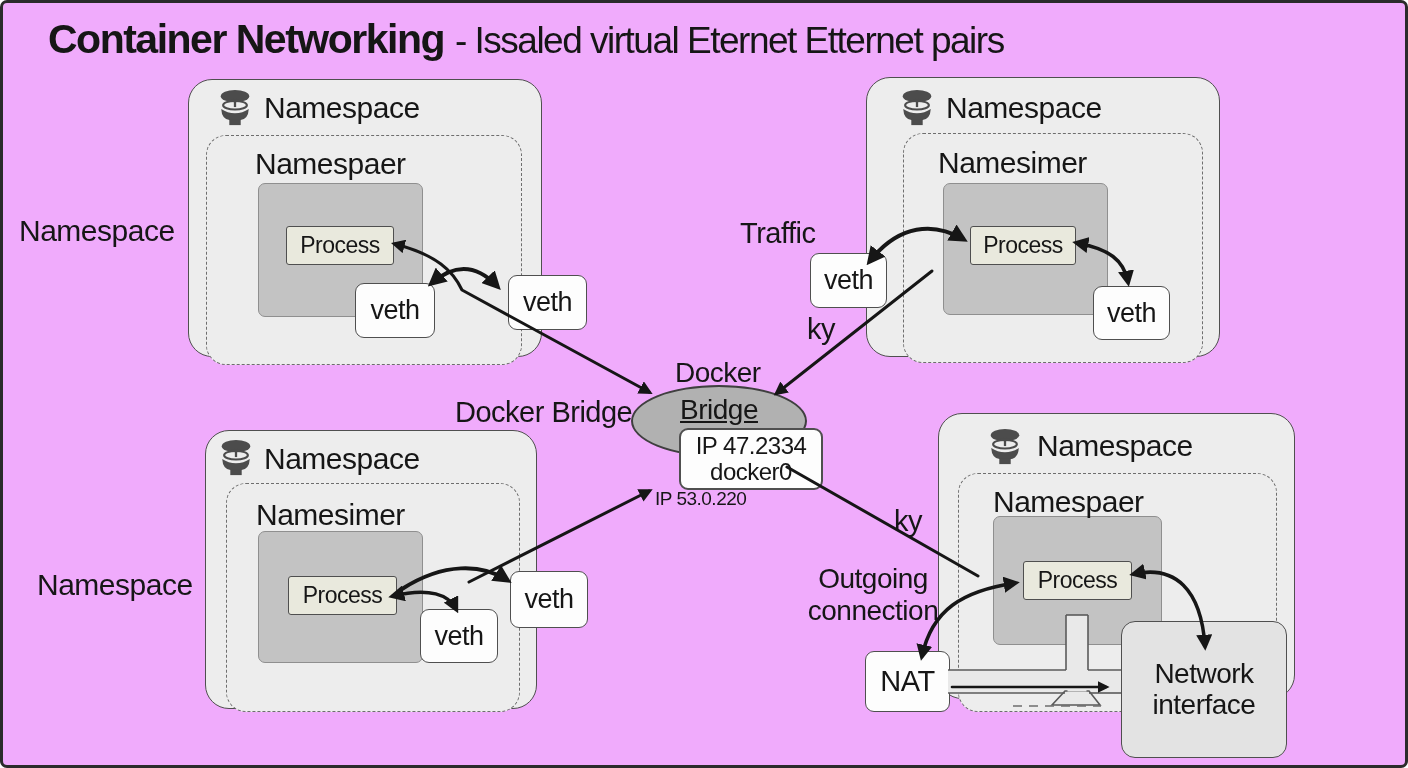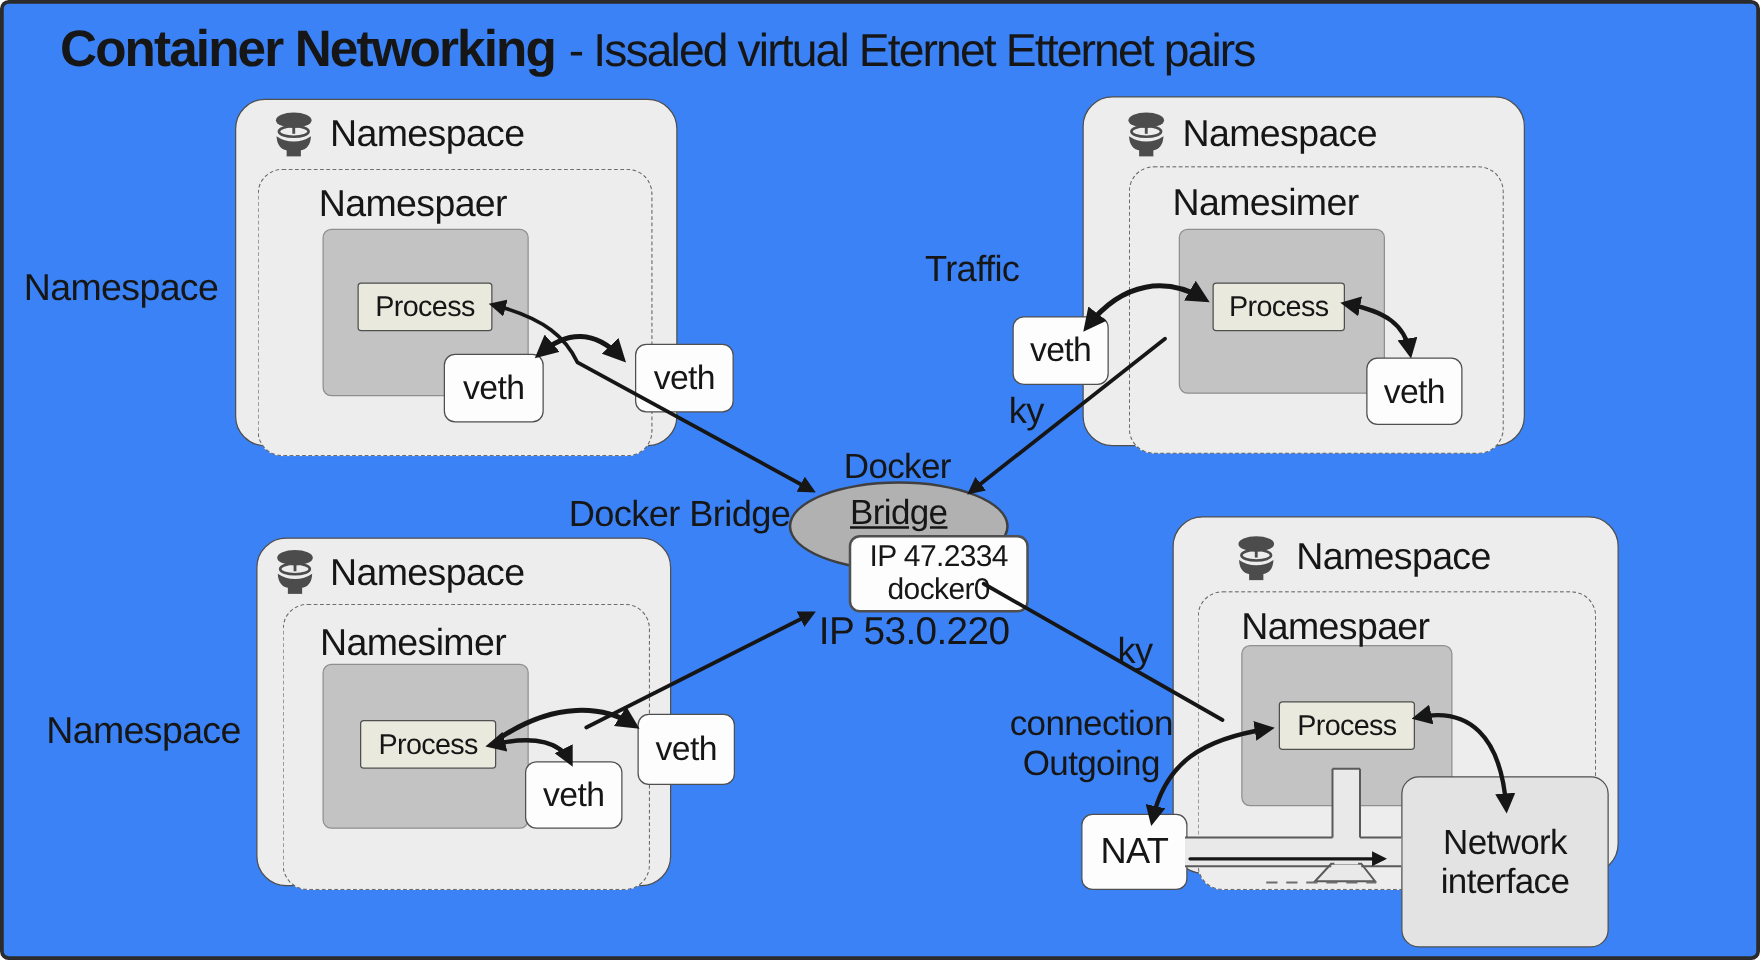--- a/index.html
+++ b/index.html
@@ -4,21 +4,21 @@
 <style>
   :root{
     --ink:#161616; --page-border:#2b2b2b; --box-fill:#ededed; --box-border:#4f4f4f;
     --dash-border:#6e6e6e; --dark-fill:#c3c3c3; --dark-border:#8f8f8f;
     --process-fill:#e9e9dd; --white-fill:#fdfdfd; --ellipse-fill:#b1b1b1;
     --ellipse-border:#3f3f3f; --nic-fill:#e3e3e3; --pipe-fill:#e9e9e9; --pipe-border:#5a5a5a;
   }
   html,body{margin:0;padding:0;background:#fff;}
   #page{
     position:relative; width:1408px; height:768px; box-sizing:border-box;
-    background:#3b82f6; border:3px solid var(--page-border); border-radius:7px;
+    background:#f0abfc; border:3px solid var(--page-border); border-radius:7px;
     font-family:"Liberation Sans", sans-serif; color:var(--ink); overflow:hidden;
   }
   .lbl{position:absolute; white-space:nowrap; line-height:1.05; color:var(--ink); letter-spacing:-0.5px;}
   .nsbox{position:absolute; background:var(--box-fill); border:1.6px solid var(--box-border); border-radius:24px;}
   .dashbox{position:absolute; background:var(--box-fill); border:1.6px dashed var(--dash-border); border-radius:20px;}
   .darkbox{position:absolute; background:var(--dark-fill); border:1.2px solid var(--dark-border); border-radius:7px;}
   .procbox{position:absolute; background:var(--process-fill); border:1.7px solid var(--box-border); border-radius:3px;
            display:flex; align-items:center; justify-content:center; font-size:23px; letter-spacing:-0.5px;}
   .chip{position:absolute; background:var(--white-fill); border:1.7px solid var(--box-border); border-radius:9px;
         display:flex; align-items:center; justify-content:center; font-size:27px; letter-spacing:-0.5px;}
@@ -76,21 +76,21 @@
       <path d="M5.5,21 Q6,32 15,33 L25,33 Q34,32 34.5,21 Q28,25.5 20,25.5 Q12,25.5 5.5,21 Z"></path>
       <rect x="14" y="32.5" width="12" height="5.5"></rect>
     </g>
   </svg>
   <div class="lbl z6" style="left:943px; top:89px; font-size:30px;">Namespace</div>
   <div class="lbl z6" style="left:935px; top:144px; font-size:30px;">Namesimer</div>
   <div class="darkbox z3" style="left:940px; top:180px; width:163px; height:130px;"></div>
   <div class="procbox z4" style="left:967px; top:223px; width:104px; height:37px;">Process</div>
   <div class="chip z5" style="left:807px; top:250px; width:75px; height:53px;">veth</div>
   <div class="chip z5" style="left:1090px; top:283px; width:75px; height:52px;">veth</div>
-  <div class="lbl" style="left:737px; top:198px; font-size:29px;">Traffic</div>
+  <div class="lbl" style="left:737px; top:215px; font-size:29px;">Traffic</div>
   <div class="lbl" style="left:804px; top:311px; font-size:29px;">ky</div>
 
   <div class="lbl" style="left:34px; top:566px; font-size:30px;">Namespace</div>
   <div class="nsbox" style="left:202px; top:427px; width:330px; height:277px;"></div>
   <div class="dashbox z2" style="left:223px; top:480px; width:292px; height:227px;"></div>
   <svg class="icon" style="left:214px; top:436px;" width="38" height="38" viewBox="0 0 40 40">
     <g style="fill:#4c4c4c">
       <ellipse cx="20" cy="7.5" rx="15" ry="6.5"></ellipse>
       <rect x="18.8" y="10" width="2.4" height="9"></rect>
       <ellipse cx="20" cy="17" rx="12.5" ry="4.5" style="fill:none;stroke:#4c4c4c;stroke-width:2.2"></ellipse>
@@ -120,33 +120,33 @@
   <div class="lbl z6" style="left:990px; top:483px; font-size:30px;">Namespaer</div>
   <div class="darkbox z3" style="left:990px; top:513px; width:167px; height:127px;"></div>
   <div class="procbox z4" style="left:1020px; top:558px; width:107px; height:37px;">Process</div>
   <div class="chip z5" style="left:862px; top:648px; width:83px; height:59px; font-size:29px;">NAT</div>
   <div class="nic z5" style="left:1118px; top:618px; width:164px; height:135px;">
     <div>Network</div>
     <div>interface</div>
   </div>
   <div class="lbl" style="left:891px; top:503px; font-size:29px;">ky</div>
   <div class="lbl" style="left:800px; top:560px; font-size:28px; width:140px; text-align:center; white-space:normal; line-height:1.15;">
+    <div>Outgoing</div>
     <div>connection</div>
-    <div>Outgoing</div>
   </div>
 
   <div class="lbl" style="left:672px; top:355px; font-size:28px;">Docker</div>
   <div class="ellipse z4" style="left:628px; top:382px; width:172px; height:68px;text-decoration:underline;">
     <div style="margin-top:7px;">Bridge</div>
   </div>
   <div class="ipbox z5" style="left:643px; top:425px; width:140px; height:58px;">
     <div>IP 47.2334</div>
     <div>docker0</div>
   </div>
-  <div class="lbl" style="left:652px; top:486px; font-size:31px;">IP 53.0.220</div>
+  <div class="lbl" style="left:652px; top:486px; font-size:19px;">IP 53.0.220</div>
   <div class="lbl" style="left:452px; top:394px; width:170px; text-align:left; font-size:29px;">Docker Bridge</div>
 
   <svg class="overlay" width="1408" height="768" viewBox="0 0 1408 768">
     <defs>
       <marker id="ah" viewBox="0 0 10 10" refX="7" refY="5" markerWidth="4.6" markerHeight="4.6" orient="auto-start-reverse">
         <path d="M0,0 L10,5 L0,10 Z" style="fill:var(--ink)"></path>
       </marker>
     </defs>
 
     <g>

